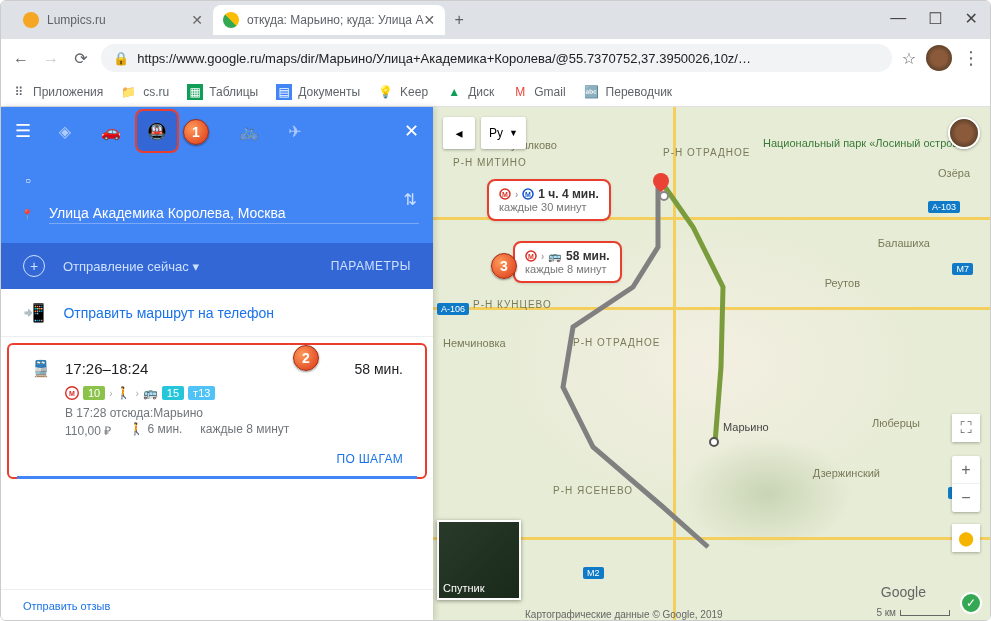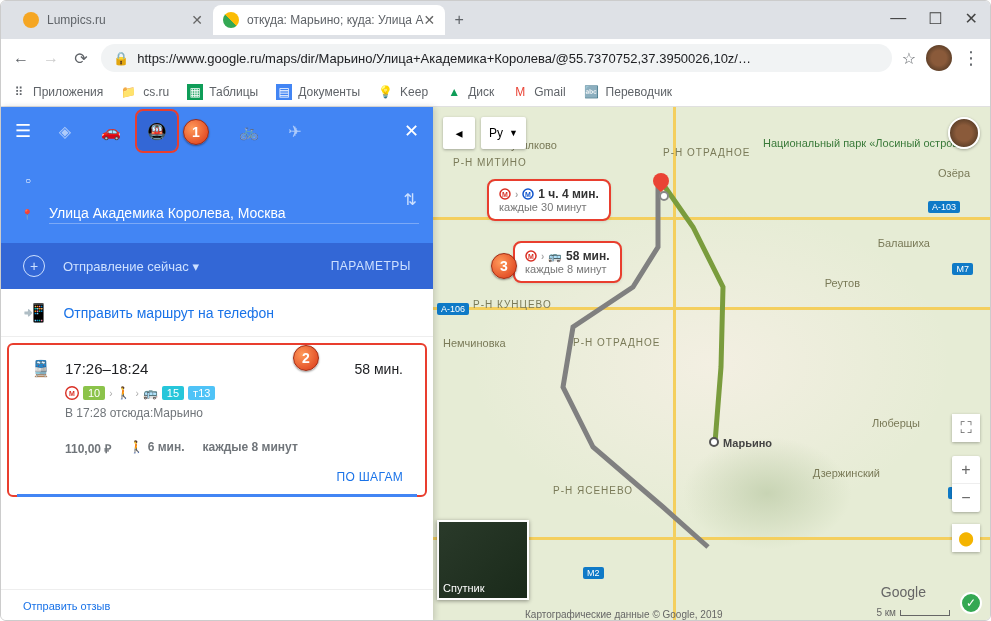--- a/index.html
+++ b/index.html
@@ -64,21 +64,21 @@
 .route-card { padding: 14px 22px 10px 22px; border: 2px solid #e93e2e; border-radius: 6px; margin: 6px; position: relative; }
 .route-head { display: flex; align-items: center; margin-bottom: 8px; }
 .train-icon { width: 18px; margin-right: 16px; color: #555; font-size: 16px; }
 .route-time { font-size: 15px; color: #202124; flex: 1; }
 .route-dur { font-size: 14px; color: #202124; }
 .route-legs { display: flex; align-items: center; gap: 4px; margin-left: 34px; font-size: 12px; }
 .leg-chip { padding: 1px 5px; color: #fff; font-size: 11px; border-radius: 2px; }
 .metro-icon { width: 14px; height: 14px; }
 .chev { color: #aaa; font-size: 10px; }
 .route-sub { margin-left: 34px; font-size: 12px; color: #70757a; margin-top: 6px; }
-.route-meta { margin-left: 34px; font-size: 12px; color: #70757a; display: flex; gap: 18px; margin-top: 20px; font-weight: bold; }
+.route-meta { margin-left: 34px; font-size: 12px; color: #70757a; display: flex; gap: 18px; margin-top: 2px; }
 .route-steps { margin-left: 44px; margin-top: 10px; text-align: right; }
 .route-steps a { color: #1a73e8; font-size: 12px; font-weight: 500; text-decoration: none; letter-spacing: 0.3px; }
 .route-underline { height: 3px; background: #4285f4; position: absolute; bottom: -2px; left: 8px; right: 8px; }
 
 
 .sb-footer { margin-top: auto; font-size: 11px; color: #1a73e8; padding: 10px 22px; border-top: 1px solid #eee; }
 
 
 .map { flex: 1; position: relative; background: #e8edd8; overflow: hidden; }
 .map-bg { position: absolute; inset: 0; background:
@@ -98,21 +98,21 @@
 .map-card .mc-top { display: flex; align-items: center; gap: 4px; font-weight: bold; color: #333; }
 .map-card .mc-sub { font-size: 11px; color: #777; }
 .hl-border { outline: 2px solid #e93e2e; border-radius: 6px; }
 
 
 .map-top-ctrl { position: absolute; top: 10px; left: 10px; display: flex; gap: 6px; }
 .map-btn { background: #fff; box-shadow: 0 1px 3px rgba(0,0,0,0.3); width: 32px; height: 32px; display: flex; align-items: center; justify-content: center; font-size: 14px; border-radius: 2px; }
 .lang-sel { background: #fff; box-shadow: 0 1px 3px rgba(0,0,0,0.3); height: 32px; display: flex; align-items: center; padding: 0 8px; font-size: 12px; gap: 6px; border-radius: 2px; }
 .map-avatar { position: absolute; top: 10px; right: 10px; width: 32px; height: 32px; border-radius: 50%; background: radial-gradient(circle, #8a5a3a 40%, #3a2a1a 100%); border: 2px solid #fff; box-shadow: 0 1px 3px rgba(0,0,0,0.3); }
 
-.satellite { position: absolute; bottom: 22px; left: 4px; width: 92px; height: 80px; background: linear-gradient(135deg, #2a3a2a, #1a2a1a); border: 2px solid #fff; box-shadow: 0 1px 4px rgba(0,0,0,0.4); display: flex; align-items: flex-end; padding: 4px; color: #fff; font-size: 11px; }
+.satellite { position: absolute; bottom: 22px; left: 4px; width: 84px; height: 80px; background: linear-gradient(135deg, #2a3a2a, #1a2a1a); border: 2px solid #fff; box-shadow: 0 1px 4px rgba(0,0,0,0.4); display: flex; align-items: flex-end; padding: 4px; color: #fff; font-size: 11px; }
 
 .zoom-ctrl { position: absolute; right: 10px; bottom: 110px; width: 28px; background: #fff; box-shadow: 0 1px 3px rgba(0,0,0,0.3); border-radius: 2px; display: flex; flex-direction: column; }
 .zoom-ctrl div { height: 28px; display: flex; align-items: center; justify-content: center; font-size: 16px; color: #666; }
 .zoom-ctrl div:first-child { border-bottom: 1px solid #eee; }
 .fullscreen { position: absolute; right: 10px; bottom: 180px; width: 28px; height: 28px; background: #fff; box-shadow: 0 1px 3px rgba(0,0,0,0.3); display: flex; align-items: center; justify-content: center; color: #666; }
 .pegman { position: absolute; right: 10px; bottom: 70px; width: 28px; height: 28px; background: #fff; box-shadow: 0 1px 3px rgba(0,0,0,0.3); display: flex; align-items: center; justify-content: center; color: #f4b400; font-size: 14px; }
 .green-badge { position: absolute; right: 8px; bottom: 8px; width: 22px; height: 22px; background: #34a853; border-radius: 50%; border: 2px solid #fff; display: flex; align-items: center; justify-content: center; color: #fff; font-size: 12px; }
 
 .map-attrib { position: absolute; bottom: 2px; left: 92px; font-size: 10px; color: #666; }
 .map-scale { position: absolute; bottom: 4px; right: 40px; font-size: 10px; color: #666; display: flex; align-items: center; gap: 4px; }
@@ -280,21 +280,21 @@
     <div class="map-label" style="top:30px;left:330px;color:#3a7a3a;width:120px;text-align:center">Национальный парк «Лосиный остров»</div>
     <div class="map-label" style="top:60px;right:20px">Озёра</div>
     <div class="map-label" style="top:130px;right:60px">Балашиха</div>
     <div class="map-label" style="top:170px;right:130px">Реутов</div>
     <div class="map-label" style="top:192px;left:40px;font-size:10px;letter-spacing:1px">Р-Н КУНЦЕВО</div>
     <div class="map-label" style="top:230px;left:140px;font-size:10px;letter-spacing:1px">Р-Н ОТРАДНОЕ</div>
     <div class="map-label" style="top:230px;left:10px">Немчиновка</div>
     <div class="map-label" style="top:310px;right:70px">Люберцы</div>
     <div class="map-label" style="top:360px;right:110px">Дзержинский</div>
     <div class="map-label" style="top:378px;left:120px;font-size:10px;letter-spacing:1px">Р-Н ЯСЕНЕВО</div>
-    <div class="map-label" style="top:330px;left:290px;font-weight:bold;color:#444">Марьино</div>
+    <div class="map-label" style="top:314px;left:290px;font-weight:normal;color:#444">Марьино</div>
 
     <div class="m-badge" style="top:94px;right:30px">А-103</div>
     <div class="m-badge" style="top:156px;right:17px">М7</div>
     <div class="m-badge" style="top:196px;left:4px">А-106</div>
     <div class="m-badge" style="top:380px;right:10px">А-102</div>
     <div class="m-badge" style="top:460px;left:150px">М2</div>
 
     <svg style="position:absolute;top:0;left:0;width:100%;height:100%;pointer-events:none">
       <path d="M 225 80 L 225 140 L 200 180 L 140 220 L 130 280 L 160 340 L 230 400 L 275 440" stroke="#808080" stroke-width="5" fill="none"></path>
       <path d="M 232 80 L 260 120 L 290 180 L 288 260 L 282 336" stroke="#7a9c3d" stroke-width="5" fill="none"></path>

